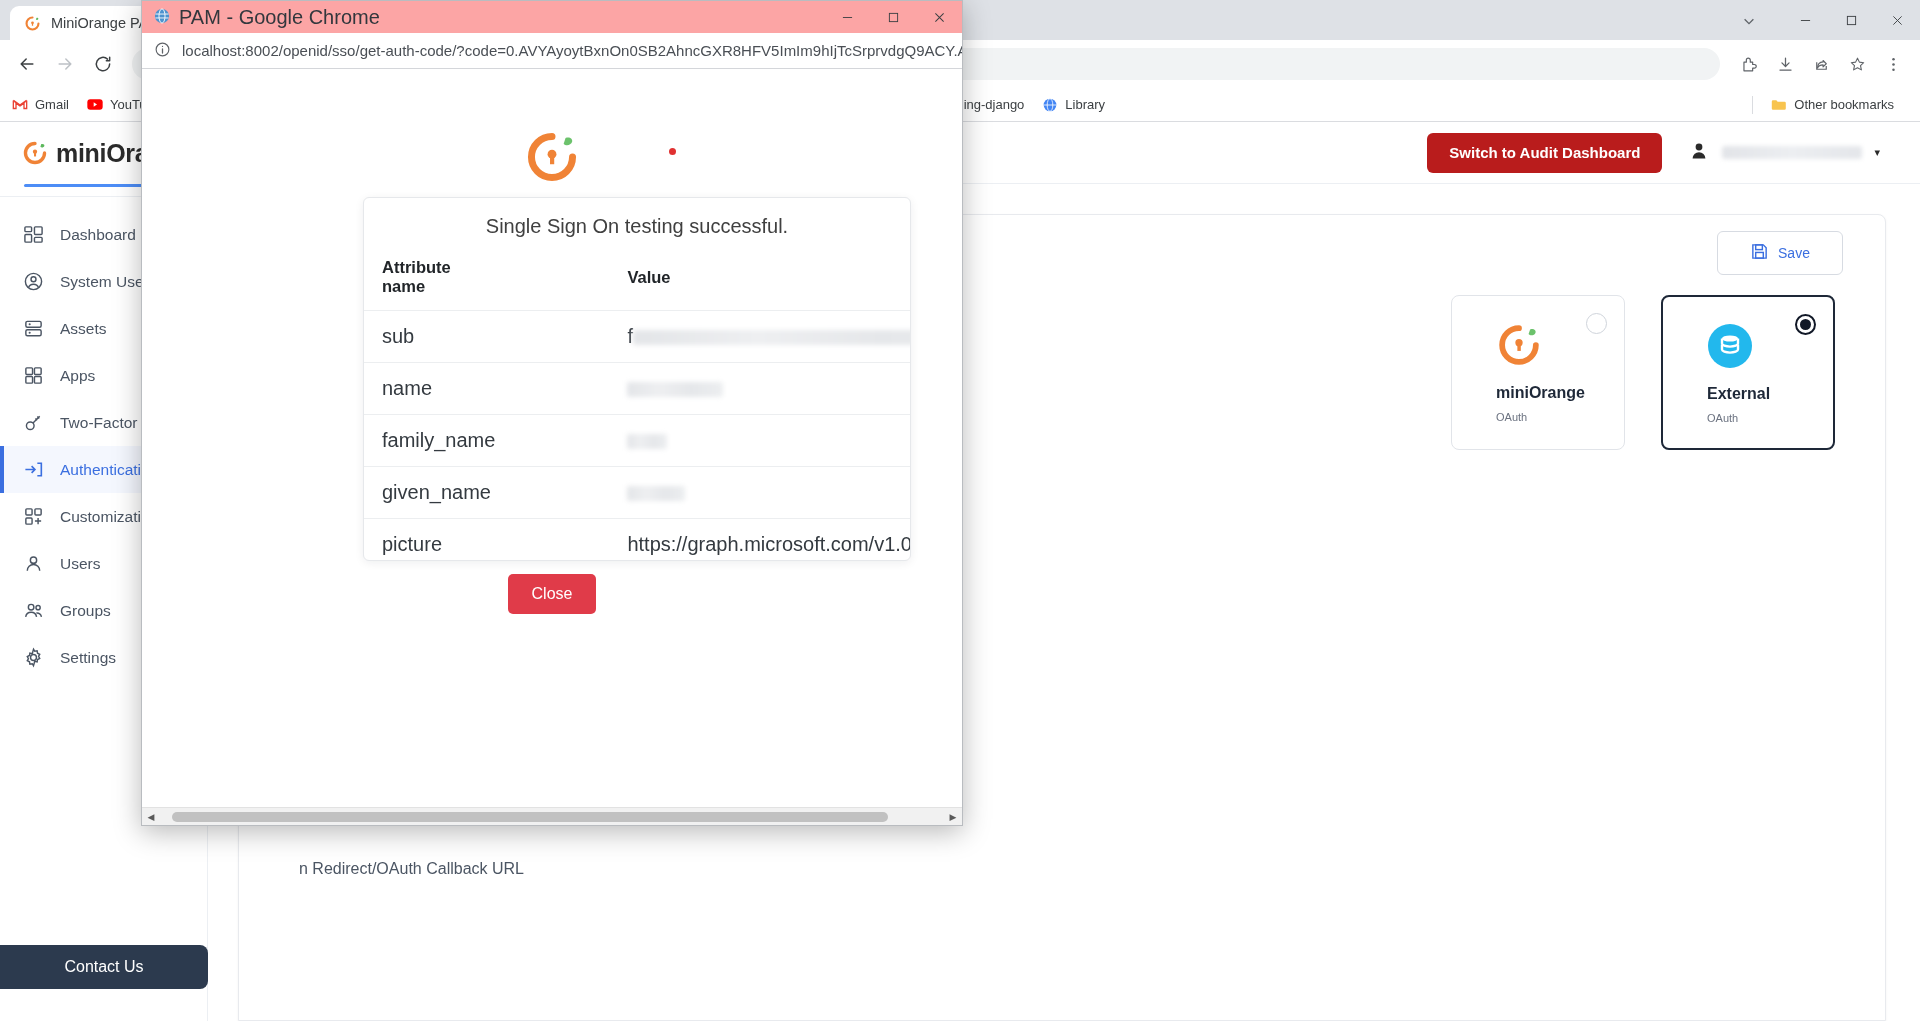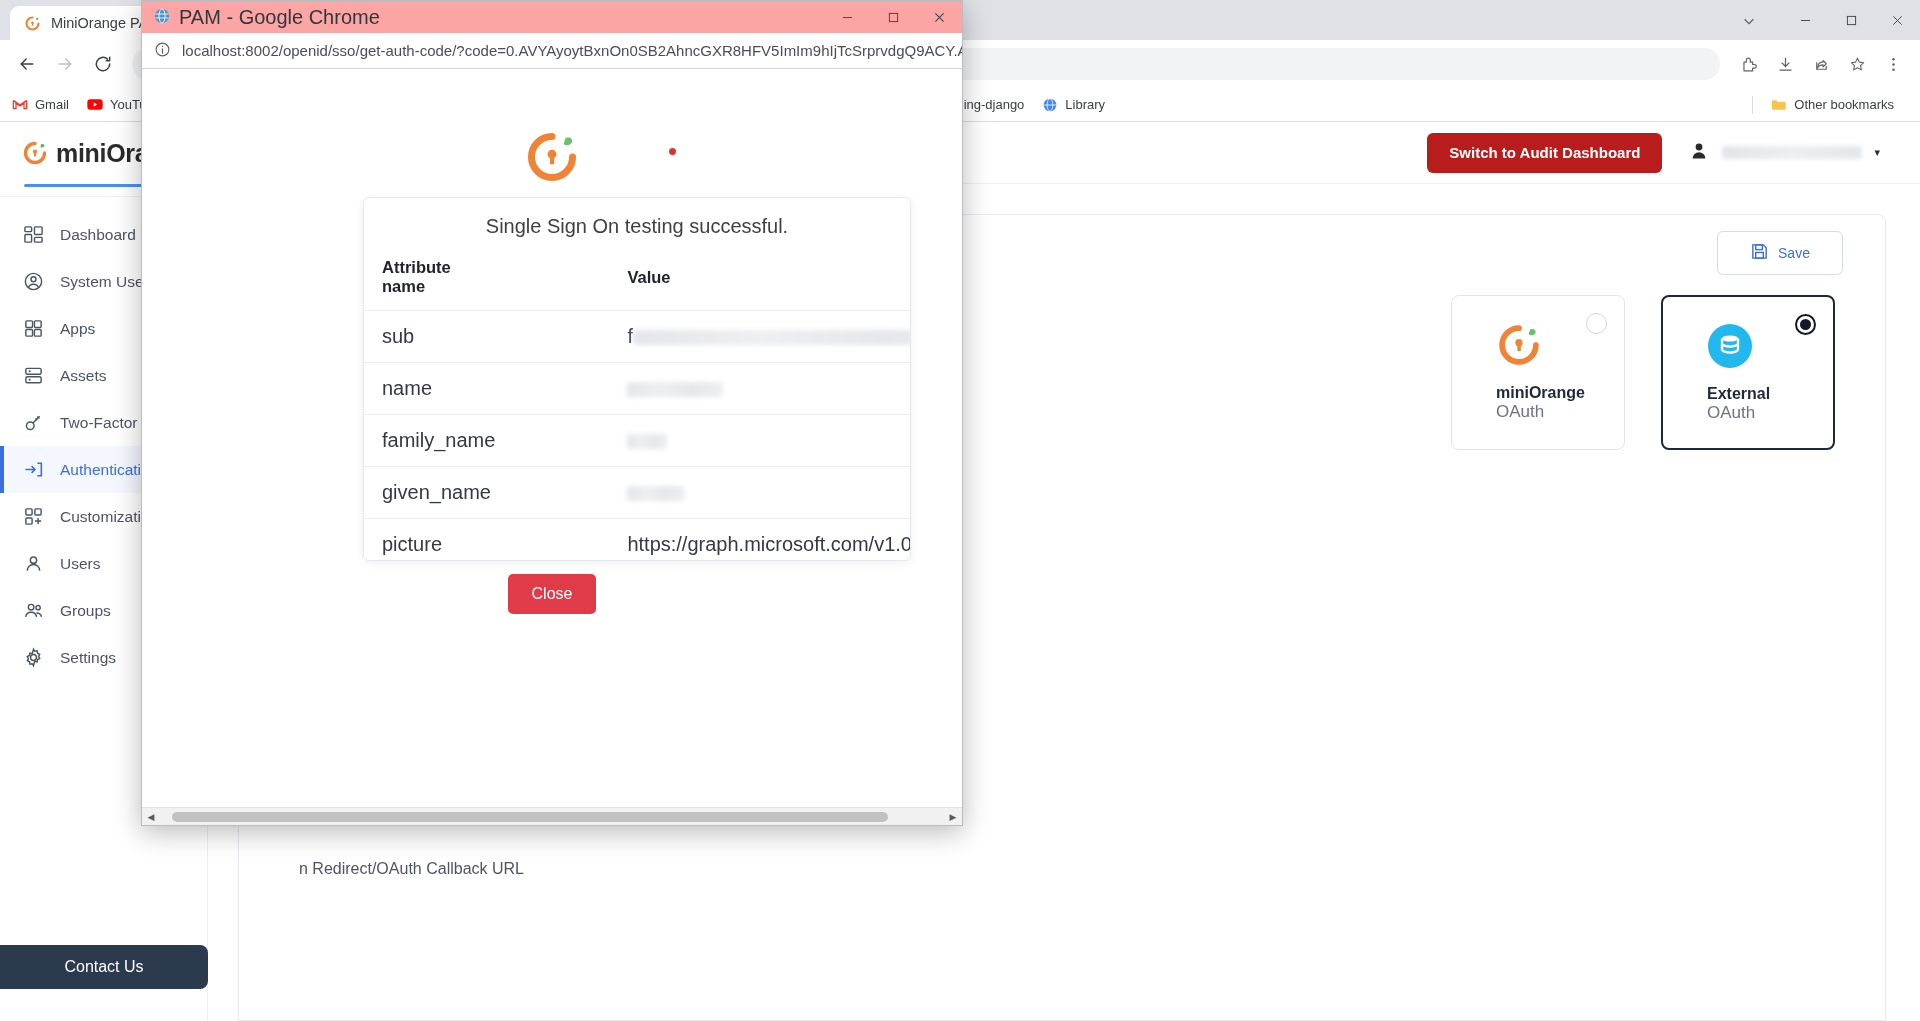--- a/index.html
+++ b/index.html
@@ -174,21 +174,21 @@
   }
   .prov-card {
     width: 174px; height: 155px;
     border: 1px solid #e1e4e9; border-radius: 8px;
     background: #fff; position: relative;
     padding: 26px 0 0 44px;
   }
   .prov-card.selected { border: 2px solid #1e2838; }
   .prov-logo { width: 46px; height: 46px; }
   .prov-name { margin-top: 12px; font-size: 16px; font-weight: 700; color: #1e2838; }
-  .prov-type { font-size: 17px; color: #6b7280; }
+  .prov-type { margin-top: 9px; font-size: 11px; color: #6b7280; }
   .radio {
     position: absolute; right: 17px; top: 17px;
     width: 21px; height: 21px; border-radius: 50%;
     border: 1.6px solid #cfd4db;
   }
   .radio.on {
     border: 2px solid #111827; background: #fff;
     display: flex; align-items: center; justify-content: center;
   }
   .radio.on::after {
@@ -475,39 +475,39 @@
                 <circle cx="11" cy="8.6" r="2.6"></circle>
               <path d="M5.6 17.6a5.8 5.8 0 0 1 10.8 0"></path>
             </svg>
           </span>
           <span>System Users</span>
         </div>
 
         <div class="nav-item">
           <span class="ic">
             <svg viewBox="0 0 22 22" width="21" height="21" fill="none" stroke="#4b5563" stroke-width="1.5">
+              <rect x="3" y="3.5" width="16" height="6.2" rx="1.6"></rect>
+                <rect x="3" y="12.3" width="16" height="6.2" rx="1.6"></rect>
+              <circle cx="7" cy="6.6" r="1.1" fill="#4b5563" stroke="none"></circle>
+                <circle cx="7" cy="15.4" r="1.1" fill="#4b5563" stroke="none"></circle>
+            </svg>
+          </span>
+          <span>Assets</span>
+        </div>
+
+        <div class="nav-item">
+          <span class="ic">
+            <svg viewBox="0 0 22 22" width="21" height="21" fill="none" stroke="#4b5563" stroke-width="1.5">
               <rect x="3" y="3" width="7" height="7" rx="1"></rect>
                 <rect x="12" y="3" width="7" height="7" rx="1"></rect>
               <rect x="3" y="12" width="7" height="7" rx="1"></rect>
                 <rect x="12" y="12" width="7" height="7" rx="1"></rect>
             </svg>
           </span>
           <span>Apps</span>
-        </div>
-
-        <div class="nav-item">
-          <span class="ic">
-            <svg viewBox="0 0 22 22" width="21" height="21" fill="none" stroke="#4b5563" stroke-width="1.5">
-              <rect x="3" y="3.5" width="16" height="6.2" rx="1.6"></rect>
-                <rect x="3" y="12.3" width="16" height="6.2" rx="1.6"></rect>
-              <circle cx="7" cy="6.6" r="1.1" fill="#4b5563" stroke="none"></circle>
-                <circle cx="7" cy="15.4" r="1.1" fill="#4b5563" stroke="none"></circle>
-            </svg>
-          </span>
-          <span>Assets</span>
         </div>
 
         <div class="nav-item">
           <span class="ic">
             <svg viewBox="0 0 22 22" width="21" height="21" fill="none" stroke="#4b5563" stroke-width="1.5">
               <circle cx="7.6" cy="14.4" r="4"></circle>
                 <path d="M10.5 11.5l7-7M15 4.8l2 2M13 6.9l1.8 1.8"></path>
             </svg>
           </span>
           <span>Two-Factor</span>

